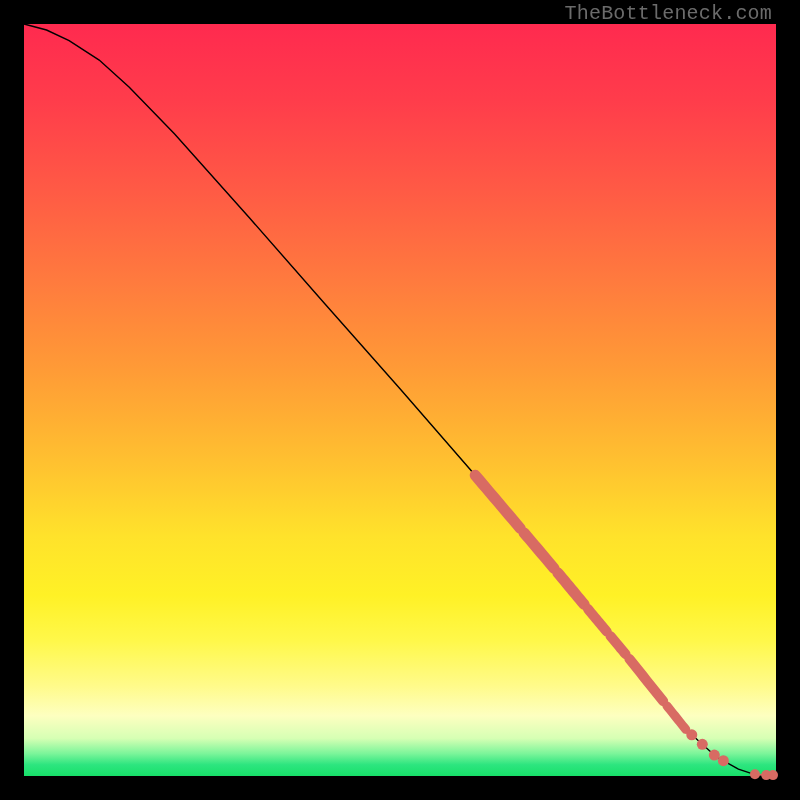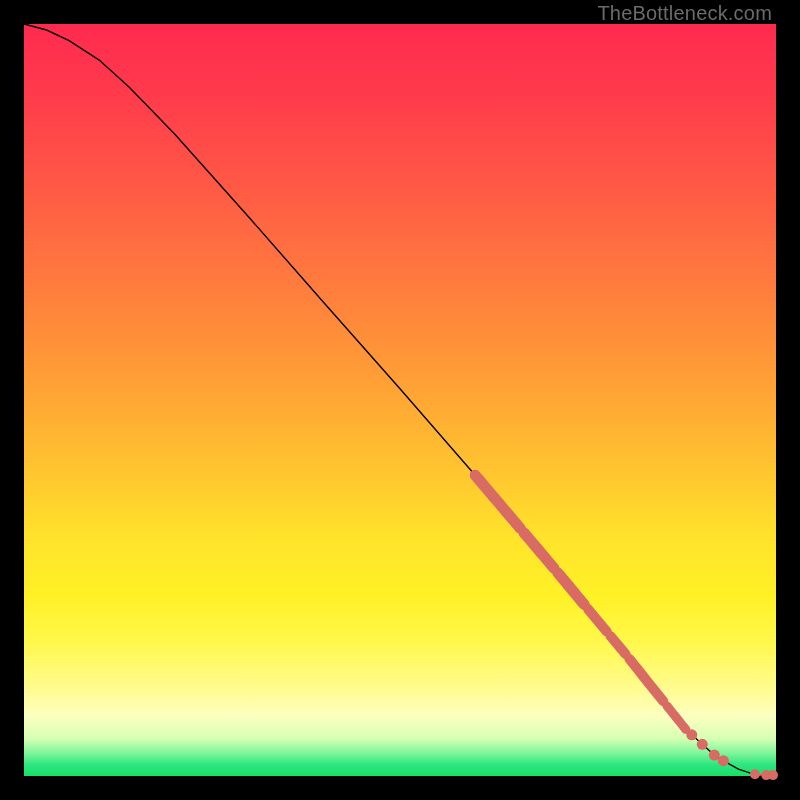--- a/index.html
+++ b/index.html
@@ -36,20 +36,21 @@
     );
   }
   .watermark {
     position: absolute;
     top: 2px;
     right: 28px;
     color: #6b6b6b;
     font-size: 20px;
     letter-spacing: 0.2px;
     user-select: none;
+    font-family: Liberation Mono, monospace;
   }
   svg.plot {
     position: absolute;
     left: 24px;
     top: 24px;
     width: 752px;
     height: 752px;
     overflow: visible;
   }
   .curve {

